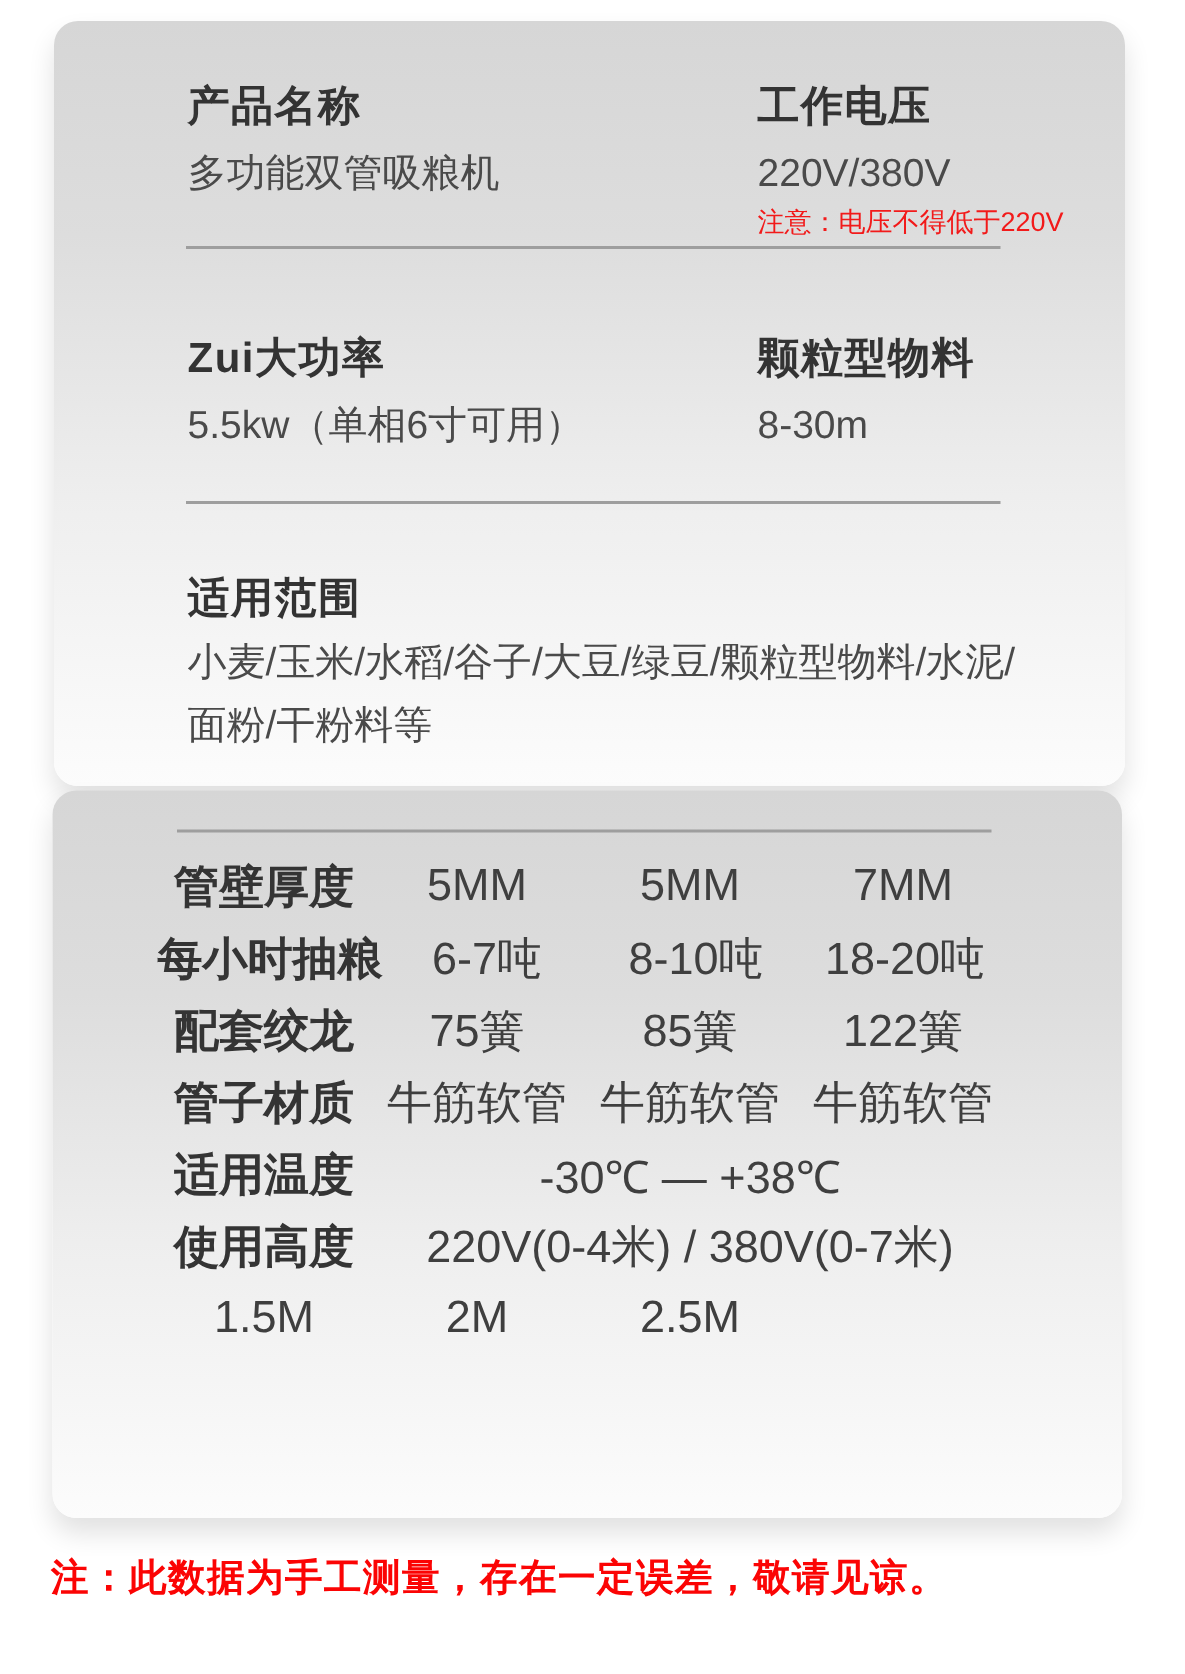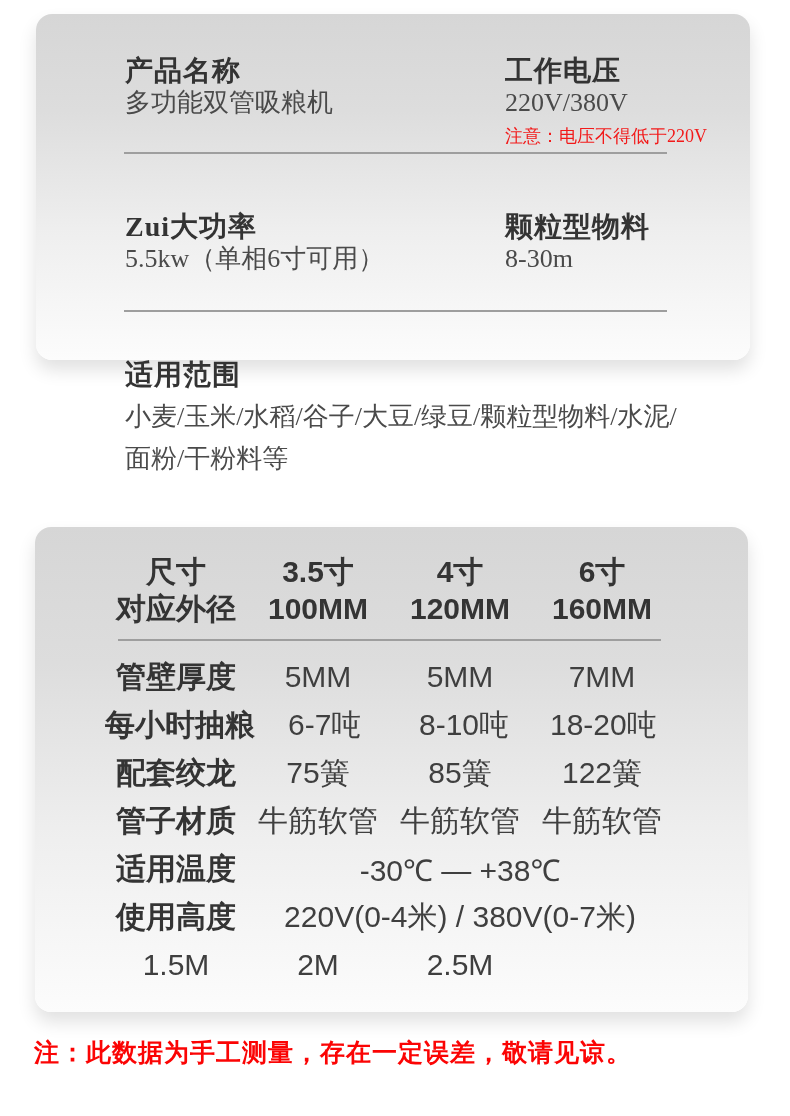--- a/index.html
+++ b/index.html
@@ -10,35 +10,35 @@
     position:relative;
     color:#3d3d3d;
     overflow:hidden;
   }
   .card {
     position:absolute;
     border-radius:16px;
     background:linear-gradient(180deg,#d6d6d6 0%, #dddddd 28%, #eeeeee 62%, #fcfcfc 100%);
     box-shadow:0 10px 18px rgba(0,0,0,0.12);
   }
-  #card1 { left:36px; top:14px; width:714px; height:346px;font-family:Liberation Serif, serif; }
+  #card1 { left:36px; top:14px; width:714px; height:510px; }
   #card2 { left:35px; top:527px; width:713px; height:485px; }
 
   
   .c1-inner { padding:40px 20px 0 89px; }
   .c1-row { display:grid; grid-template-columns:380px 1fr; align-items:start; }
   .h {
     font-size:28px; font-weight:700; color:#333333;
     line-height:34px; letter-spacing:1px; white-space:nowrap;
   }
   .v {
     font-size:26px; font-weight:400; color:#4a4a4a;
     line-height:30px; white-space:nowrap;
   }
-  .vals { }
+  .vals { margin-top:12px; }
   .warn {
     margin-top:6px; font-size:18px; line-height:24px;
     color:#f21a1a; white-space:nowrap;
   }
   .divider { height:2px; width:543px; background:#9e9e9e; margin-top:4px; margin-left:-1px; }
   .divider.d2 { margin-top:36px; }
   .s2 { margin-top:56px; }
   .s3 { margin-top:46px; }
   .scope-line1 { margin-top:10px; line-height:30px; }
   .scope-line2 { margin-top:12px; line-height:30px; }
@@ -101,38 +101,20 @@
       <div class="h s3">适用范围</div>
       <div class="v scope-line1">小麦/玉米/水稻/谷子/大豆/绿豆/颗粒型物料/水泥/</div>
       <div class="v scope-line2">面粉/干粉料等</div>
 
     </div>
   </section>
 
   <section class="card" id="card2">
     <div class="table">
 
-      <div class="t-row t-header">
-        <div class="t-label cell">
-          <div>尺寸</div>
-          <div>对应外径</div>
-        </div>
-        <div class="cell">
-          <div>3.5寸</div>
-          <div>100MM</div>
-        </div>
-        <div class="cell">
-          <div>4寸</div>
-          <div>120MM</div>
-        </div>
-        <div class="cell">
-          <div>6寸</div>
-          <div>160MM</div>
-        </div>
-      </div>
 
       <div class="t-divider"></div>
 
       <div class="t-row">
         <div class="t-label">管壁厚度</div>
         <div class="t-val">5MM</div>
         <div class="t-val">5MM</div>
         <div class="t-val">7MM</div>
       </div>
 

